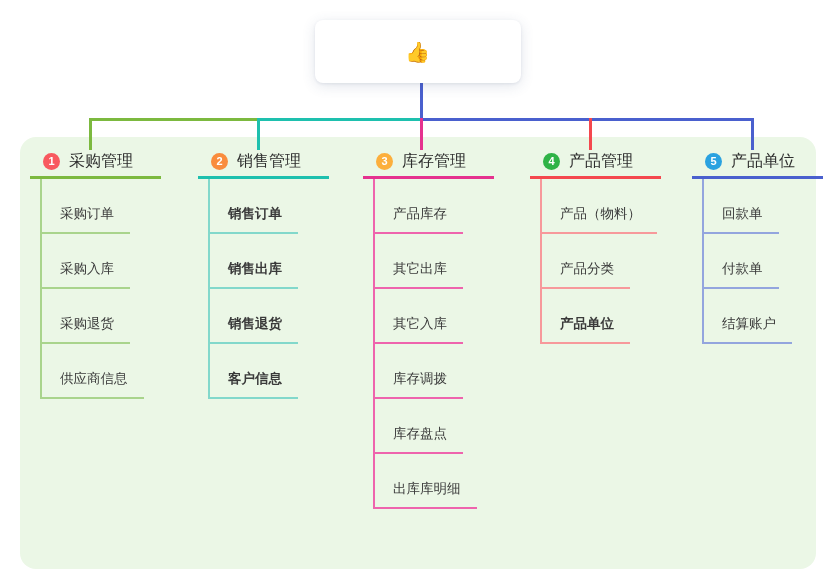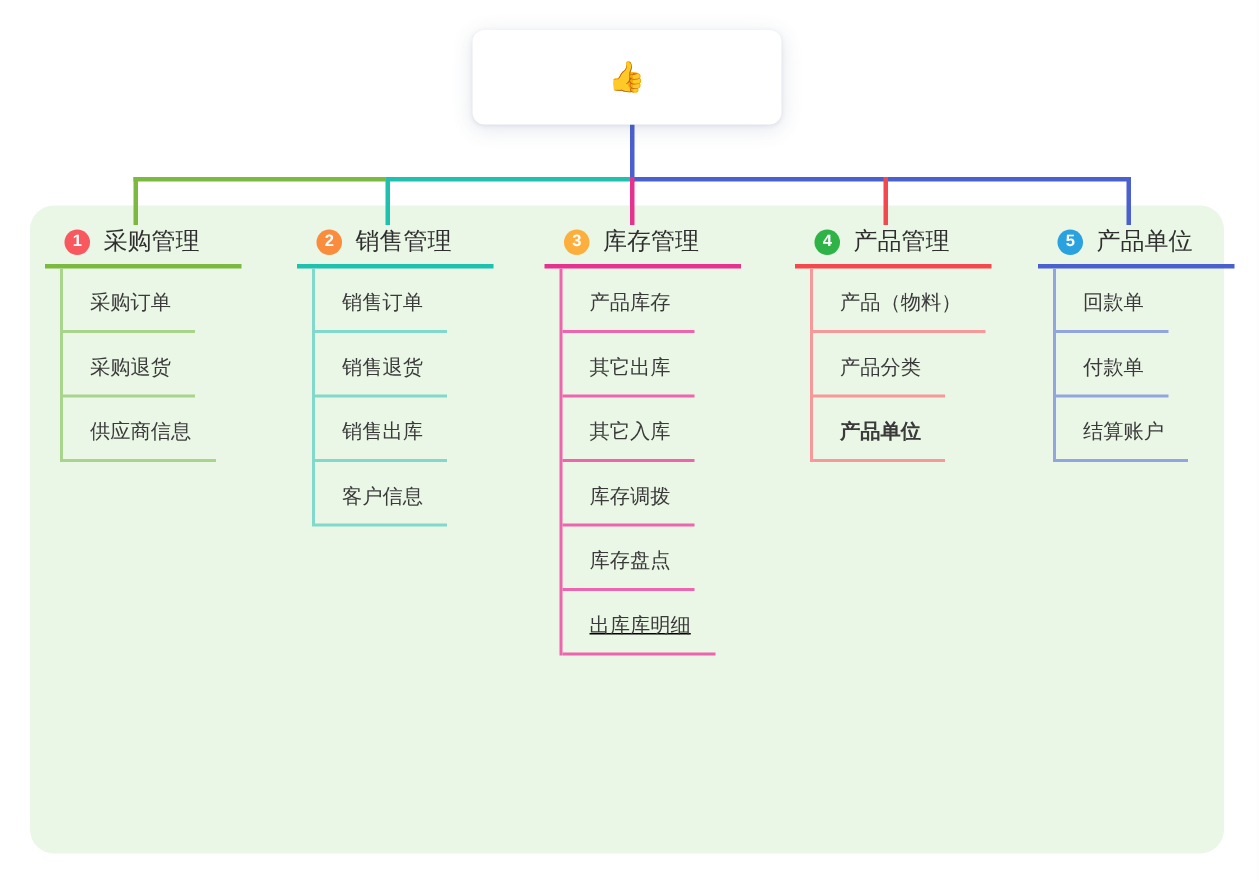--- a/index.html
+++ b/index.html
@@ -35,21 +35,21 @@
     width:17px; height:17px; border-radius:50%; flex:0 0 auto;
     color:#ffffff; font-size:11px; font-weight:bold;
     display:flex; align-items:center; justify-content:center; line-height:1;
   }
   .branch-label { font-size:16px; color:#2e2e2e; white-space:nowrap; }
   .children {
     list-style:none; margin:0 0 0 10px; padding:0;
     border-left:2px solid #000; width:fit-content;
   }
   .children li {
-    height:43px; box-sizing:border-box;
+    height:55px; box-sizing:border-box;
     display:flex; align-items:flex-end;
     border-bottom:2px solid #d946ef;
     width:fit-content; padding:0 16px 0 18px;
     white-space:nowrap;
   }
   .children li span {
     margin-bottom:9px; font-size:13.5px; color:#3a3a3a;
   }
 </style>
 </head>
@@ -78,42 +78,45 @@
   <div class="branch" style="left: 10px;">
     <div class="branch-header" style="border-bottom-color: rgb(124, 185, 63);">
       <span class="badge" style="background: rgb(248, 89, 95);">1</span>
       <span class="branch-label">采购管理</span>
     </div>
     <ul class="children" style="border-left-color: rgb(169, 212, 140);">
             <li style="border-bottom-color: rgb(169, 212, 140);">
               <span>采购订单</span>
             </li>
             <li style="border-bottom-color: rgb(169, 212, 140);">
+              <span>采购入库</span>
+            </li>
+            <li style="border-bottom-color: rgb(169, 212, 140);">
               <span>采购退货</span>
             </li>
             <li style="border-bottom-color: rgb(169, 212, 140);">
               <span>供应商信息</span>
             </li>
           </ul>
   </div>
 
   <div class="branch" style="left: 178px;">
     <div class="branch-header" style="border-bottom-color: rgb(30, 192, 174);">
       <span class="badge" style="background: rgb(249, 140, 61);">2</span>
       <span class="branch-label">销售管理</span>
     </div>
-    <ul class="children" style="border-left-color: rgb(130, 216, 203);">
+    <ul class="children" style="border-left-color: rgb(130, 216, 203); font-weight: bold;">
             <li style="border-bottom-color: rgb(130, 216, 203);">
               <span>销售订单</span>
             </li>
             <li style="border-bottom-color: rgb(130, 216, 203);">
-              <span>销售退货</span>
+              <span>销售出库</span>
             </li>
             <li style="border-bottom-color: rgb(130, 216, 203);">
-              <span>销售出库</span>
+              <span>销售退货</span>
             </li>
             <li style="border-bottom-color: rgb(130, 216, 203);">
               <span>客户信息</span>
             </li>
           </ul>
   </div>
 
   <div class="branch" style="left: 343px;">
     <div class="branch-header" style="border-bottom-color: rgb(229, 50, 143);">
       <span class="badge" style="background: rgb(252, 175, 60);">3</span>
@@ -128,21 +131,21 @@
             </li>
             <li style="border-bottom-color: rgb(238, 100, 173); justify-content: center;">
               <span>其它入库</span>
             </li>
             <li style="border-bottom-color: rgb(238, 100, 173);">
               <span>库存调拨</span>
             </li>
             <li style="border-bottom-color: rgb(238, 100, 173);">
               <span>库存盘点</span>
             </li>
-            <li style="border-bottom-color: rgb(238, 100, 173); text-decoration: underline;">
+            <li style="border-bottom-color: rgb(238, 100, 173);">
               <span>出库库明细</span>
             </li>
           </ul>
   </div>
 
   <div class="branch" style="left: 510px;">
     <div class="branch-header" style="border-bottom-color: rgb(244, 72, 78);">
       <span class="badge" style="background: rgb(47, 179, 71);">4</span>
       <span class="branch-label">产品管理</span>
     </div>

